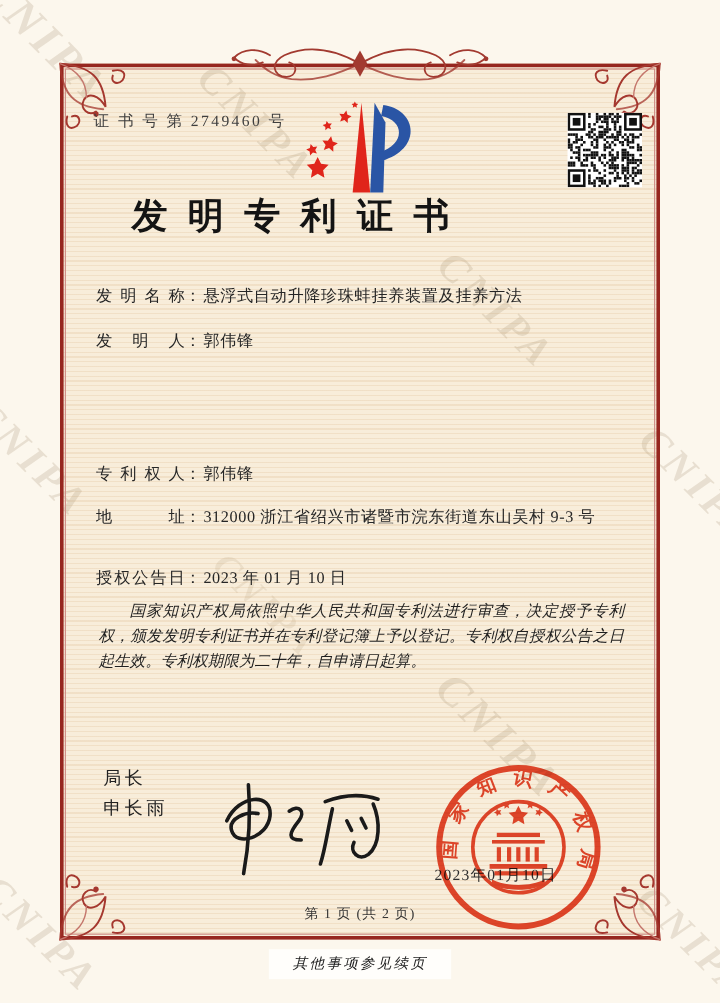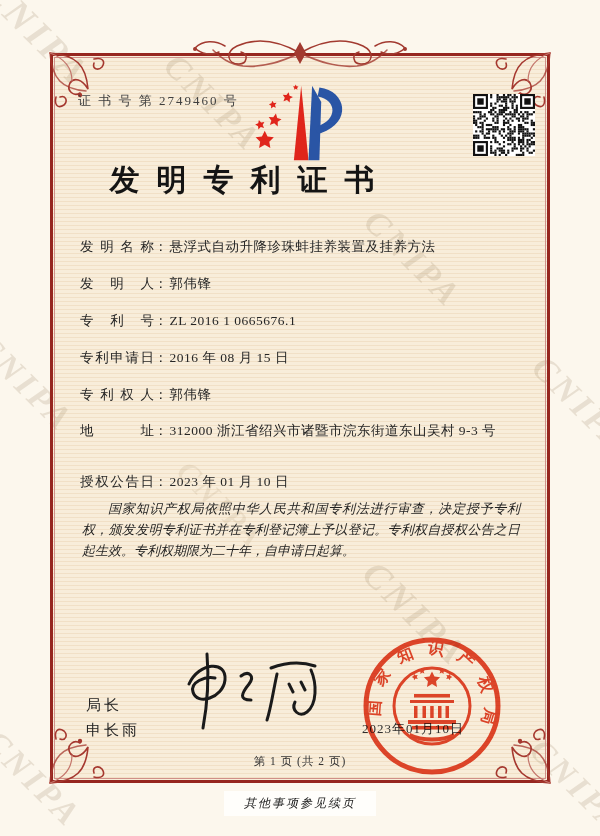--- a/index.html
+++ b/index.html
@@ -63,21 +63,21 @@
   .r5{top:386px;}.r6{top:422px;}.r7{top:457px;margin-top:16px;}
   .grp2{position:absolute;left:212px;top:0;}
 
   
   .paras{position:absolute;left:66px;top:482px;width:470px;z-index:4;
     font-size:13px;line-height:21px;color:#1f1f1f;text-align:justify;
     font-style:italic;}
   .paras p{margin:16px;text-indent:2em;}
 
   
-  .signer{position:absolute;left:86px;top:692px;z-index:4;
+  .signer{position:absolute;left:86px;top:636px;z-index:4;
     font-family:"Liberation Sans","DejaVu Sans",sans-serif;
     font-size:15px;color:#222;letter-spacing:3px;line-height:25px;}
   .sig{position:absolute;left:175px;top:650px;width:150px;height:80px;z-index:4;}
   .issue-date{position:absolute;left:362px;top:720px;z-index:4;font-size:13px;
     color:#2e2e2e;letter-spacing:1px;}
   .seal{position:absolute;left:360px;top:634px;width:144px;height:144px;z-index:5;
     opacity:0.93;mix-blend-mode:multiply;}
 
   
   .page-info{position:absolute;left:0;top:754px;width:600px;text-align:center;z-index:4;
@@ -487,26 +487,20 @@
   </svg>
 
   <div class="title">发明专利证书</div>
 
   <div class="row r1">
     <span class="flabel">发明名称</span><span class="fcolon">：</span><span class="fvalue">悬浮式自动升降珍珠蚌挂养装置及挂养方法</span>
   </div>
   <div class="row r2">
     <span class="flabel">发明人</span><span class="fcolon">：</span><span class="fvalue">郭伟锋</span>
   </div>
-  <div class="row r3">
-    <span class="flabel">专利号</span><span class="fcolon">：</span><span class="fvalue">ZL 2016 1 0665676.1</span>
-  </div>
-  <div class="row r4">
-    <span class="flabel">专利申请日</span><span class="fcolon">：</span><span class="fvalue">2016 年 08 月 15 日</span>
-  </div>
   <div class="row r5">
     <span class="flabel">专利权人</span><span class="fcolon">：</span><span class="fvalue">郭伟锋</span>
   </div>
   <div class="row r6">
     <span class="flabel">地址</span><span class="fcolon">：</span><span class="fvalue">312000 浙江省绍兴市诸暨市浣东街道东山吴村 9-3 号</span>
   </div>
   <div class="row r7">
     <span>
       <span class="flabel">授权公告日</span><span class="fcolon">：</span><span class="fvalue">2023 年 01 月 10 日</span>
     </span>

